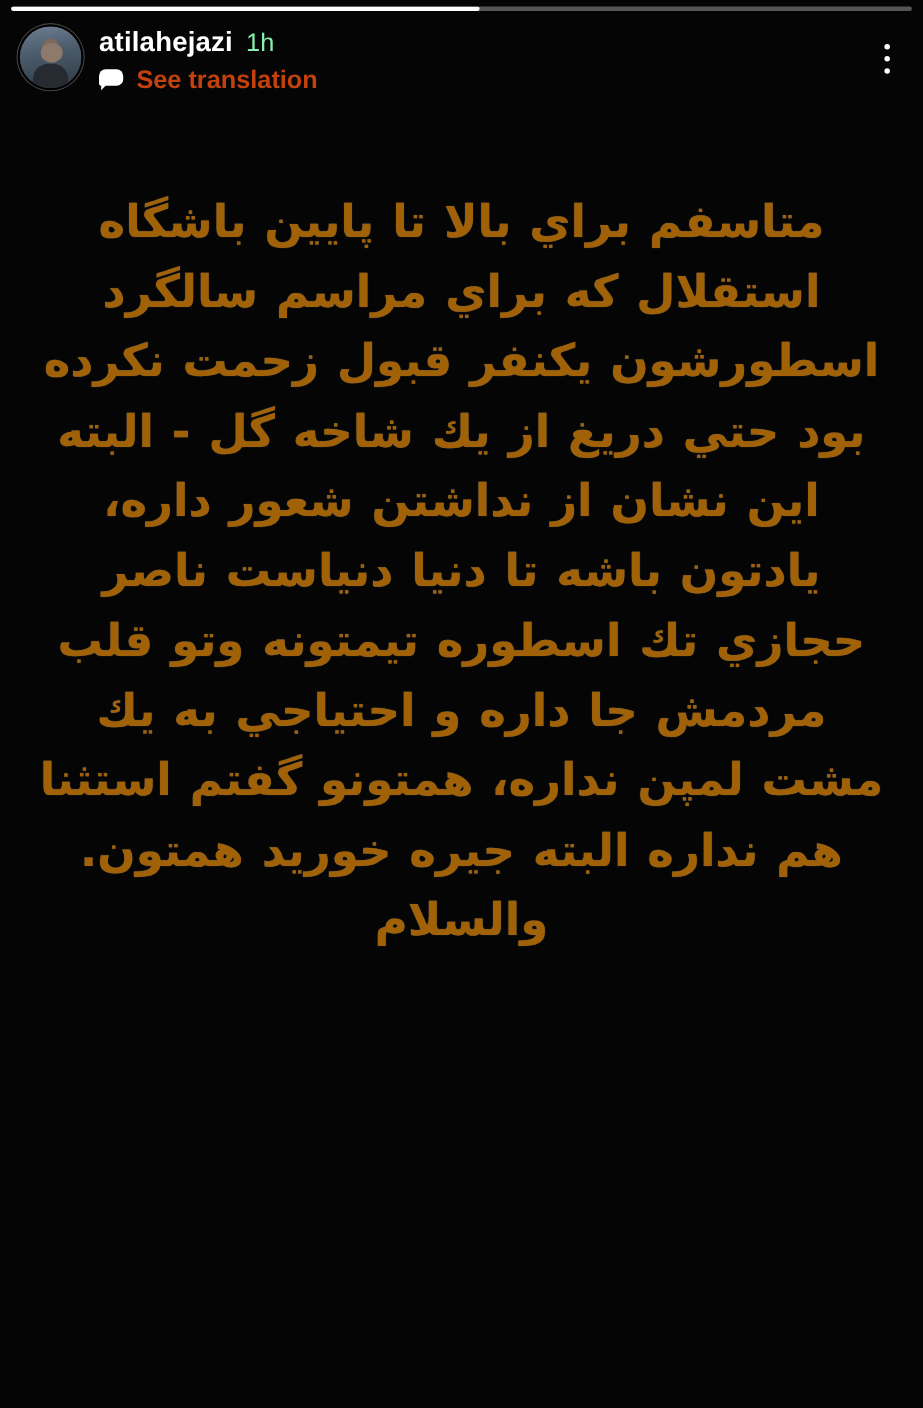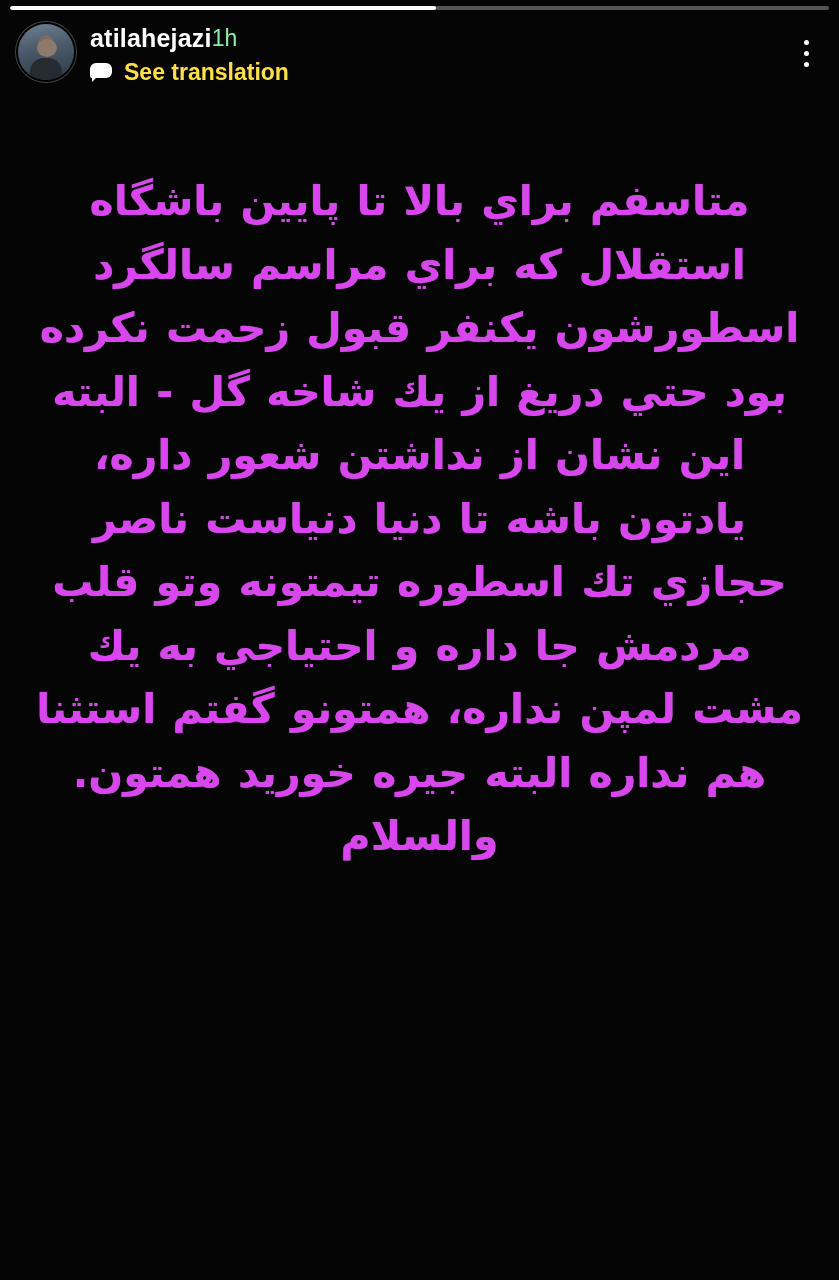--- a/index.html
+++ b/index.html
@@ -89,21 +89,21 @@
   .meta {
     margin-left: 16px;
     display: flex;
     flex-direction: column;
     gap: 10px;
     padding-top: 4px;
   }
   .meta-line {
     display: flex;
     align-items: center;
-    gap: 0;
+    gap: 12px;
   }
   .username {
     font-size: 25px;
     font-weight: 700;
     letter-spacing: 0.2px;
     color: #ffffff;
     line-height: 1;
   }
   .timestamp {
     font-size: 23px;
@@ -112,21 +112,21 @@
     line-height: 1;
   }
   .translate-row {
     display: flex;
     align-items: center;
     gap: 12px;
   }
   .translate-label {
     font-size: 23px;
     font-weight: 700;
-    color: #fde047;
+    color: #c2410c;
     line-height: 1;
   }
   .bubble-icon {
     width: 22px;
     height: 19px;
     position: relative;
     flex: 0 0 auto;
   }
   .bubble-icon .b {
     position: absolute;
@@ -169,21 +169,21 @@
     position: absolute;
     top: 170px;
     left: 28px;
     right: 28px;
     direction: rtl;
     text-align: center;
     font-family: "DejaVu Sans", sans-serif;
     font-weight: 700;
     font-size: 41px;
     line-height: 1.55;
-    color: #d946ef;
+    color: #a16207;
     white-space: pre-line;
     letter-spacing: 0px;
     word-spacing: 2px;
     text-shadow: 0 0 1px rgba(255,255,255,0.35);
   }
 </style>
 </head>
 <body>
 
 <div class="story">

